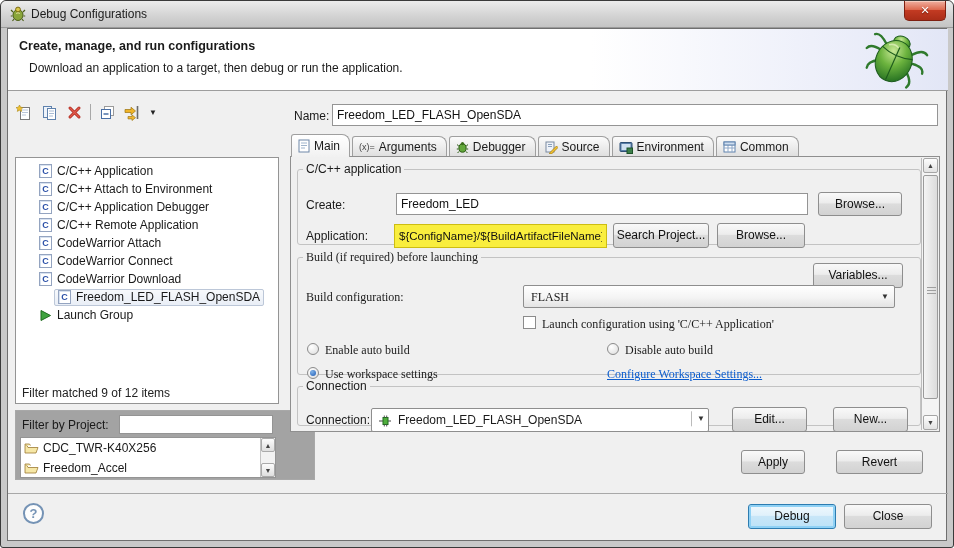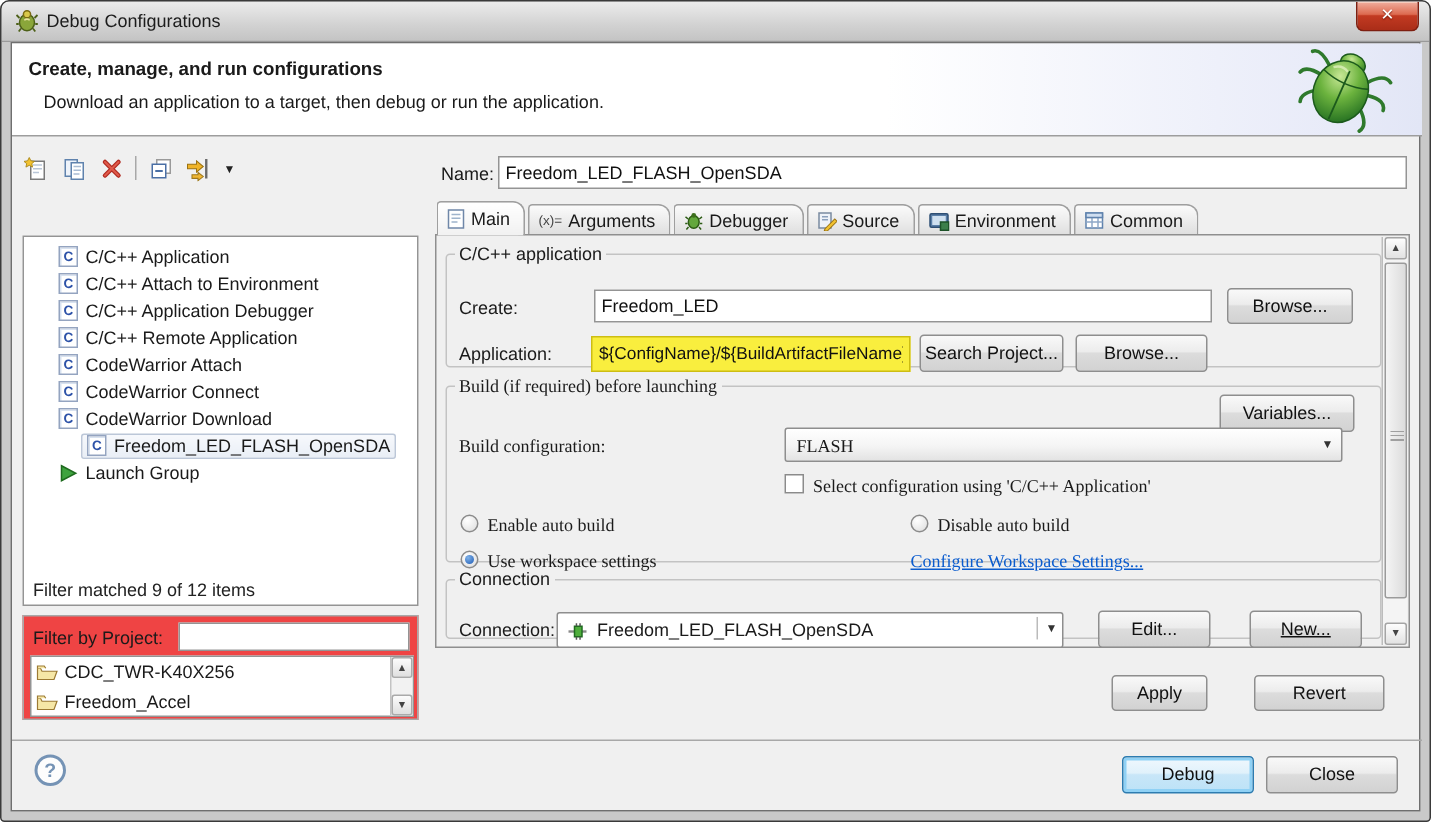--- a/index.html
+++ b/index.html
@@ -67,22 +67,22 @@
                padding-left:23px; cursor:pointer; white-space:nowrap; }
   .tree-item.child { padding-left:41px; }
   .tree-item.selected .sel-wrap { background:linear-gradient(#f7f9fc,#e9eef6);
                border:1px solid #bcc7d8; border-radius:2px; padding:0 3px; margin-left:-3px;
                display:flex; align-items:center; gap:5px; height:17px; }
   .sel-wrap { display:flex; align-items:center; gap:5px; }
   .c-icon { width:13px; height:14px; background:#fff; border:1px solid #94a4c0;
             color:#2d52a8; font-weight:bold; font-size:9px; line-height:12px; text-align:center;
             box-shadow:inset 1px 1px 0 #d8e2f0; flex:0 0 auto; }
   #tree-status { position:absolute; left:6px; bottom:3px; color:#222; }
-  #fbp-box { position:absolute; left:7px; top:381px; width:264px; height:70px;
-             border:1px solid #a8a8a8; background:#ef4444; }
+  #fbp-box { position:absolute; left:7px; top:381px; width:300px; height:70px;
+             border:1px solid #a8a8a8; background:#a3a3a3; }
   #fbp-label { position:absolute; left:6px; top:7px; }
   #fbp-input { position:absolute; left:103px; top:4px; width:154px; height:19px; }
   #fbp-list { position:absolute; left:4px; top:26px; width:256px; height:41px;
               background:#fff; border:1px solid #949494; }
   .proj-item { height:20px; display:flex; align-items:center; gap:4px; padding-left:3px; cursor:pointer; white-space:nowrap; }
   #fbp-scroll { position:absolute; right:0; top:0; width:15px; height:100%;
                 border-left:1px solid #c3c3c3; background:#f2f2f2; }
   .mini-arrow { position:absolute; left:0; width:14px; height:14px; font-size:7px; color:#444;
                 text-align:center; line-height:14px; background:linear-gradient(#fcfcfc,#dfdfdf);
                 border:1px solid #aaa; border-radius:2px; cursor:pointer; }
@@ -369,21 +369,21 @@
     </fieldset>
 
     <fieldset id="grp-build" style="z-index:3">
       <legend>Build (if required) before launching</legend>
       <span class="lbl" style="left:8px; top:25px;">Build configuration:</span>
       <div class="combo" style="position:absolute; left:225px; top:20px; width:372px; height:23px;">
         <span style="position:absolute; left:7px; top:4px;">FLASH</span>
         <span class="caret">▼</span>
       </div>
       <span class="checkbox" style="left:225px; top:51px;"></span>
-      <span class="lbl" style="left:244px; top:52px;">Select configuration using 'C/C++ Application'</span>
+      <span class="lbl" style="left:244px; top:52px;">Launch configuration using 'C/C++ Application'</span>
       <span class="radio" style="left:9px; top:78px;"></span>
       <span class="lbl" style="left:27px; top:78px;">Enable auto build</span>
       <span class="radio" style="left:309px; top:78px;"></span>
       <span class="lbl" style="left:327px; top:78px;">Disable auto build</span>
       <span class="radio sel" style="left:9px; top:102px;"></span>
       <span class="lbl" style="left:27px; top:102px;">Use workspace settings</span>
       <span class="lbl link" style="left:309px; top:102px;text-align:right;">Configure Workspace Settings...</span>
     </fieldset>
 
     <fieldset id="grp-conn" style="z-index:3">
@@ -392,21 +392,21 @@
       <div class="combo" style="position:absolute; left:73px; top:15px; width:338px; height:24px; background:#fff;">
         <svg style="position:absolute; left:6px; top:5px;" width="14" height="14" viewBox="0 0 14 14">
           <path d="M1 7 H13" stroke="#8a8a8a" stroke-width="1.6"></path>
           <rect x="5" y="3.5" width="5" height="7" fill="#4fae3c" stroke="#1f6b1f"></rect>
           <path d="M6.3 1.5 V3.5 M8.7 1.5 V3.5 M6.3 10.5 V12.5 M8.7 10.5 V12.5" stroke="#555" stroke-width="1"></path>
         </svg>
         <span style="position:absolute; left:26px; top:4px;">Freedom_LED_FLASH_OpenSDA</span>
         <span class="caret" style="border-left:1px solid #bbb; padding:3px 0 3px 5px; right:3px;">▼</span>
       </div>
       <div class="btn" style="position:absolute; left:434px; top:14px; width:75px; height:25px; line-height:23px;">Edit...</div>
-      <div class="btn" style="position:absolute; left:535px; top:14px; width:75px; height:25px; line-height:23px;text-decoration:underline;">New...</div>
+      <div class="btn" style="position:absolute; left:535px; top:14px; width:75px; height:25px; line-height:23px;">New...</div>
     </fieldset>
 
     <div id="apply-btn" class="btn" style="z-index:3">Apply</div>
     <div id="revert-btn" class="btn" style="z-index:3">Revert</div>
 
     <div id="footer-sep"></div>
     <div id="debug-btn" class="btn btn-default">Debug</div>
     <div id="close-dialog-btn" class="btn">Close</div>
 
   </div>

